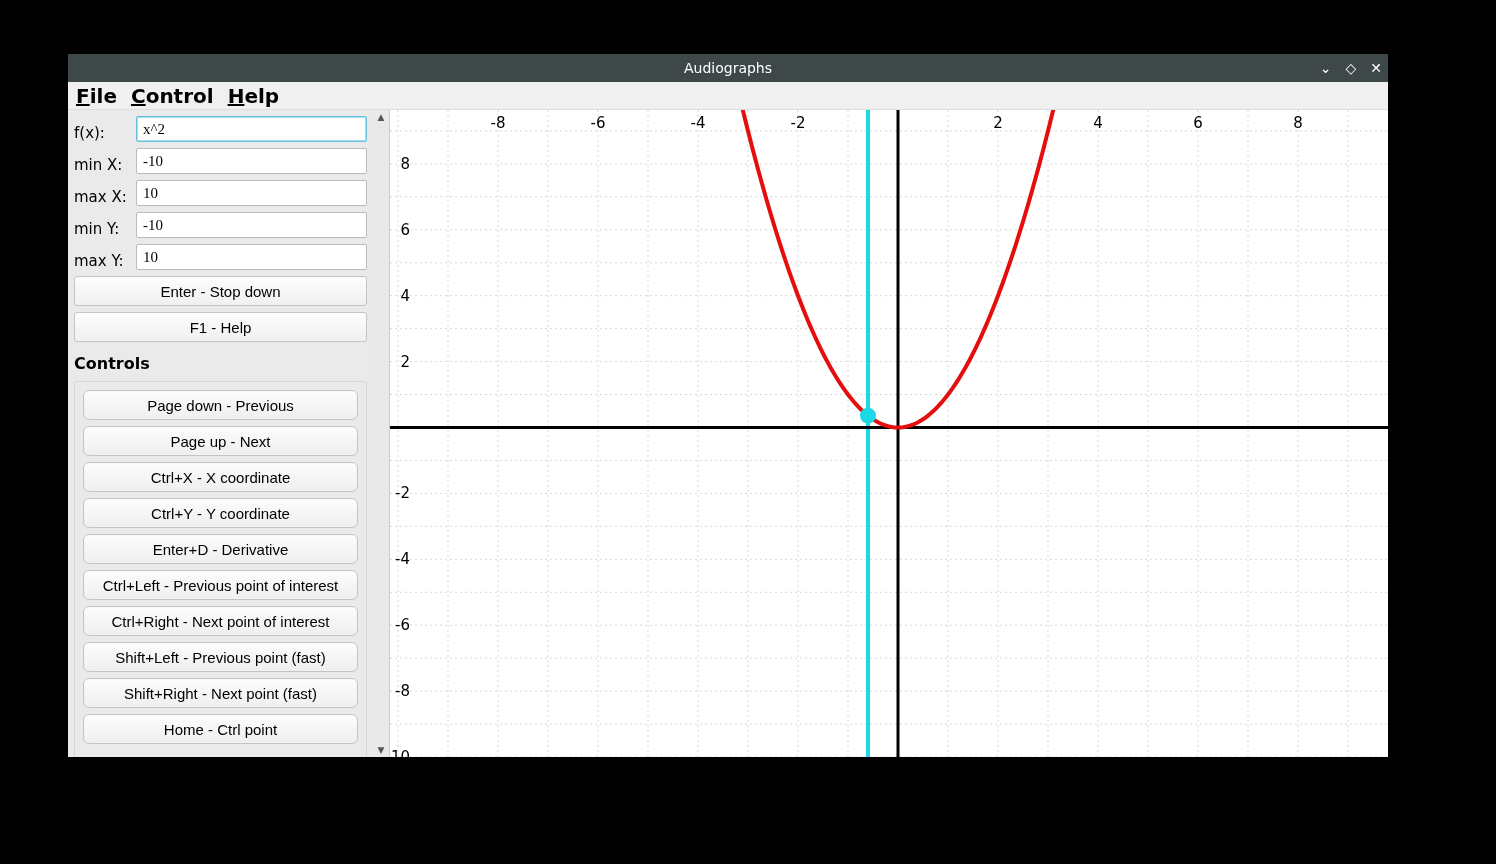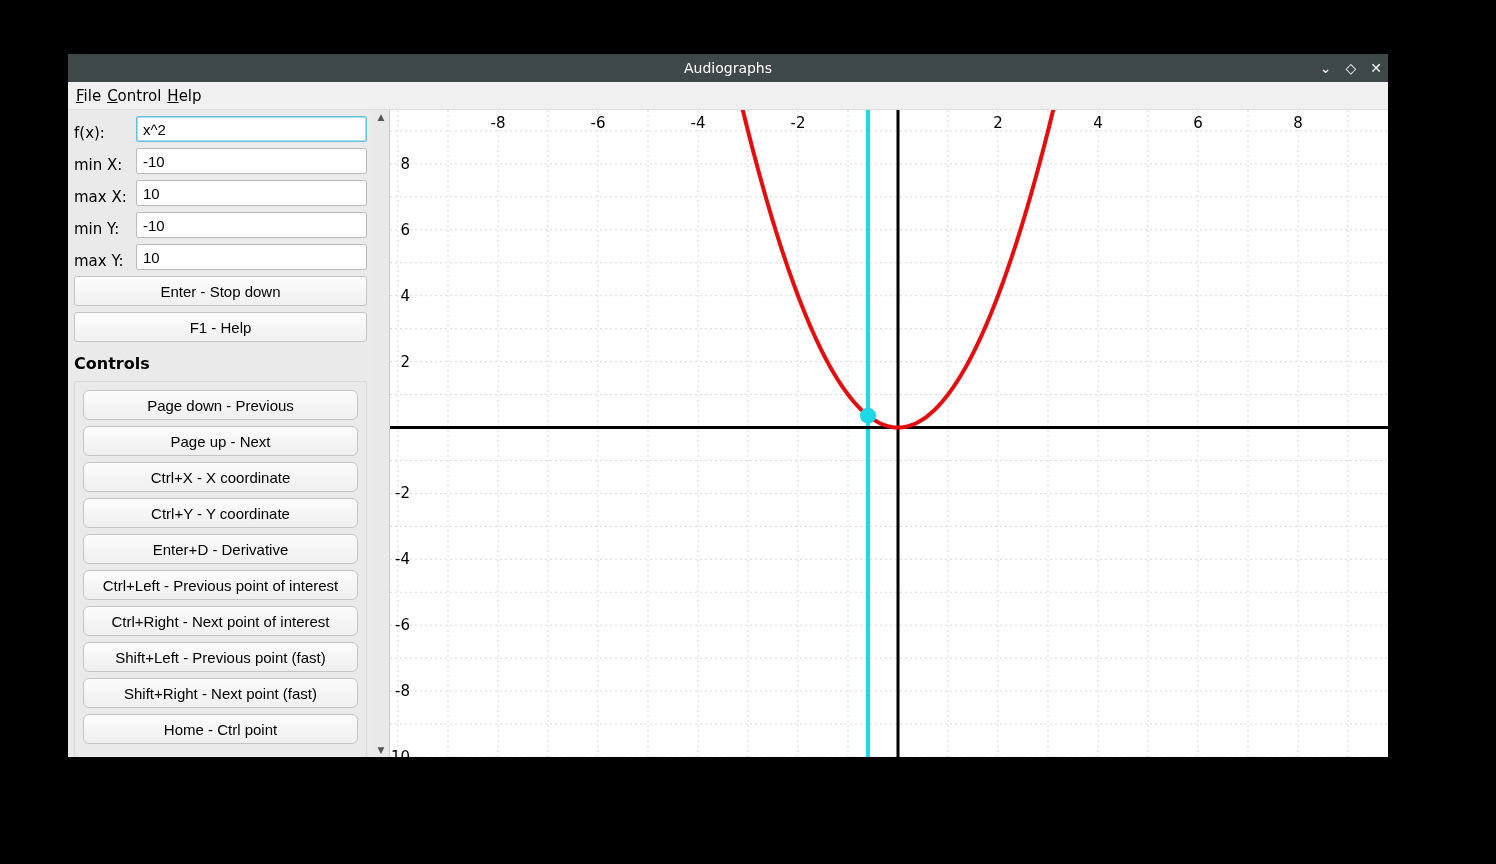--- a/index.html
+++ b/index.html
@@ -40,24 +40,25 @@
     align-items: center;
     gap: 14px;
     font-size: 14px;
   }
   .titlebar .controls span { cursor: pointer; }
   .menubar {
     height: 28px;
     background: #f0f0f0;
     display: flex;
     align-items: center;
-    gap: 6px;
+    gap: 14px;
     padding: 0 8px;
-    font-size: 15px;
+    font-size: 20px;
     border-bottom: 1px solid #ddd;
+    font-weight: bold;
   }
   .menubar span { cursor: pointer; }
   .menubar .u { text-decoration: underline; }
   .body {
     flex: 1;
     display: flex;
     overflow: hidden;
   }
   .sidebar-wrap {
     width: 322px;
@@ -92,20 +93,21 @@
     font-size: 15px;
   }
   .form-row input {
     flex: 1;
     height: 26px;
     padding: 2px 6px;
     font-size: 15px;
     border: 1px solid #bbb;
     border-radius: 2px;
     background: #fff;
+    font-family: Liberation Serif, serif;
   }
   .form-row input.focused {
     border-color: #6abfde;
     outline: none;
     box-shadow: 0 0 0 1px #a9def0 inset;
   }
   .big-btn {
     width: 100%;
     height: 30px;
     margin-bottom: 6px;

